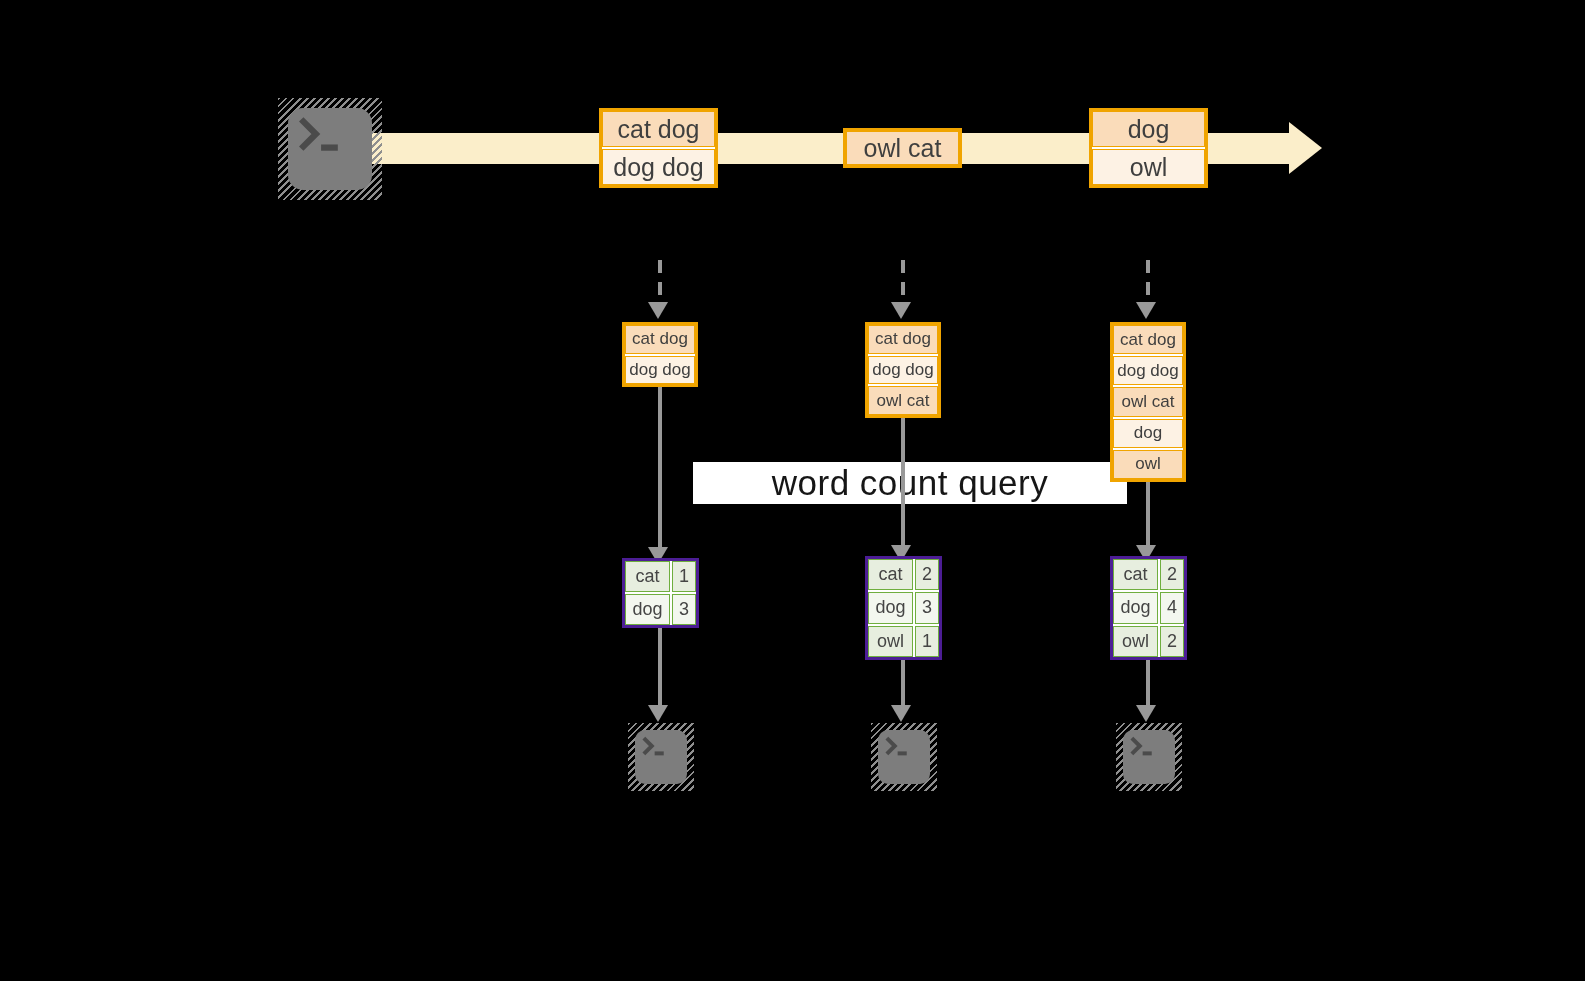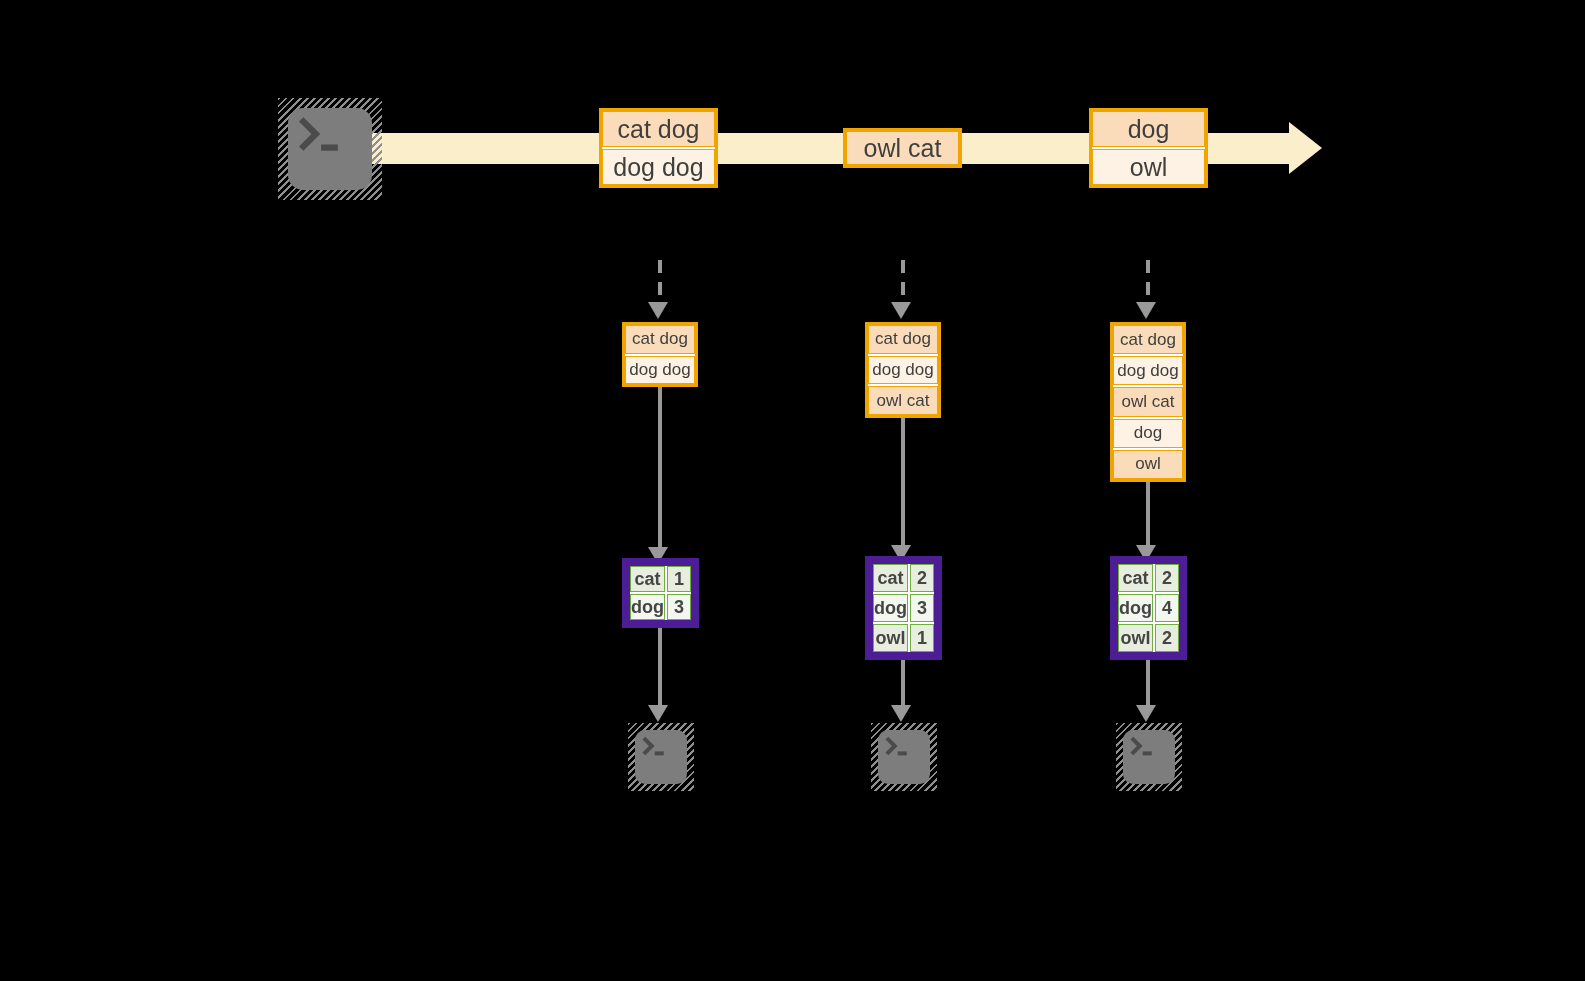--- a/index.html
+++ b/index.html
@@ -39,21 +39,21 @@
   .statebox .cell{font-size:17px;}
   #sb1{left:599px;top:108px;width:119px;height:80px;}
   #sb2{left:843px;top:128px;width:119px;height:40px;}
   #sb3{left:1089px;top:108px;width:119px;height:80px;}
   #st1{left:622px;top:322px;width:76px;height:65px;}
   #st2{left:865px;top:322px;width:76px;height:96px;}
   #st3{left:1110px;top:322px;width:76px;height:160px;}
   
   .gtable{
     position:absolute;z-index:3;box-sizing:border-box;background:#fff;
-    border:8px solid #4c1d95;display:grid;grid-template-columns:1fr 24px;gap:2px;font-weight:bold;
+    border:3px solid #4c1d95;display:grid;grid-template-columns:1fr 24px;gap:2px;
   }
   .gtable .cell{
     display:flex;align-items:center;justify-content:center;
     color:#454545;font-size:18px;border:1px solid #6fae3e;box-sizing:border-box;
   }
   .cell.gdark{background:#e7eedf;}
   .cell.glight{background:#f3f7ef;}
   #gt1{left:622px;top:558px;width:77px;height:70px;}
   #gt2{left:865px;top:556px;width:77px;height:104px;}
   #gt3{left:1110px;top:556px;width:77px;height:104px;}
@@ -119,20 +119,21 @@
     <div class="cell dark">owl cat</div>
   </div>
   <div class="obox statebox" id="st3">
     <div class="cell dark">cat dog</div>
     <div class="cell light">dog dog</div>
     <div class="cell dark">owl cat</div>
     <div class="cell light">dog</div>
     <div class="cell dark">owl</div>
   </div>
 
+  <div class="query-band">word count query</div>
 
   <div class="vline" style="left:658px;top:387px;height:160px;"></div>
   <div class="head-down" style="left:648px;top:547px;"></div>
   <div class="vline" style="left:901px;top:417px;height:128px;"></div>
   <div class="head-down" style="left:891px;top:545px;"></div>
   <div class="vline" style="left:1146px;top:481px;height:64px;"></div>
   <div class="head-down" style="left:1136px;top:545px;"></div>
 
   <div class="gtable" id="gt1">
     <div class="cell gdark">cat</div>

